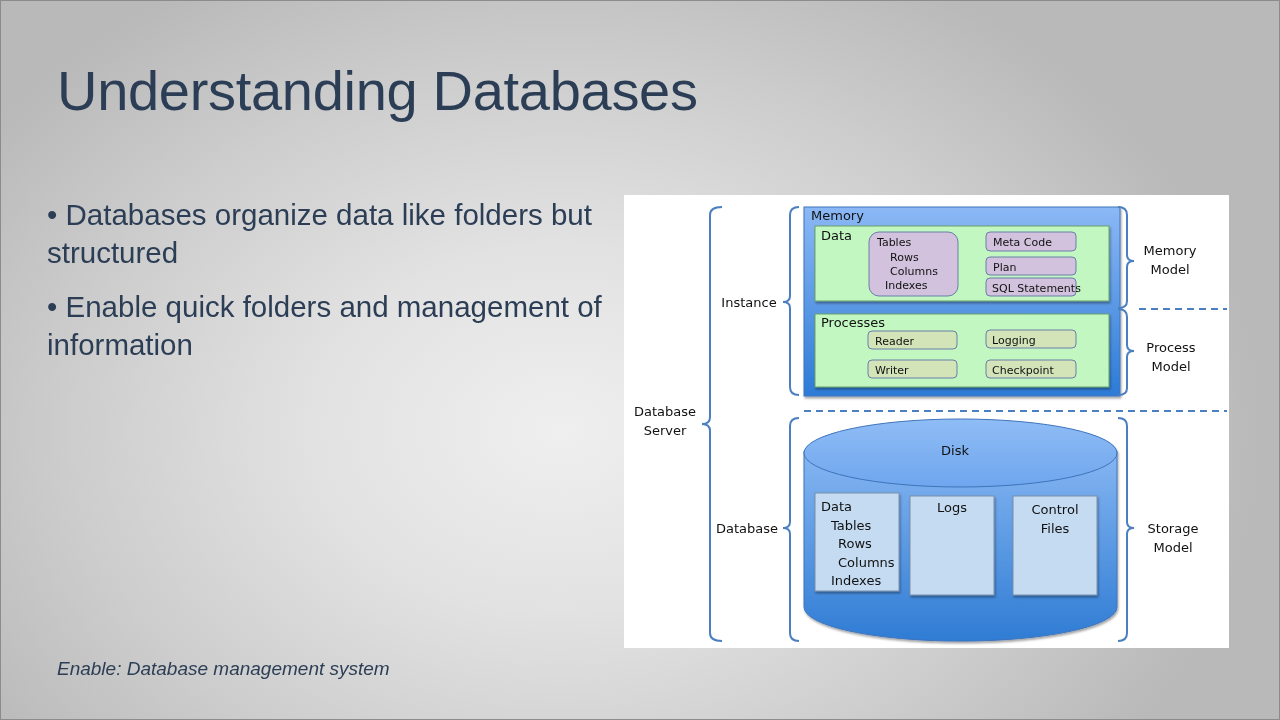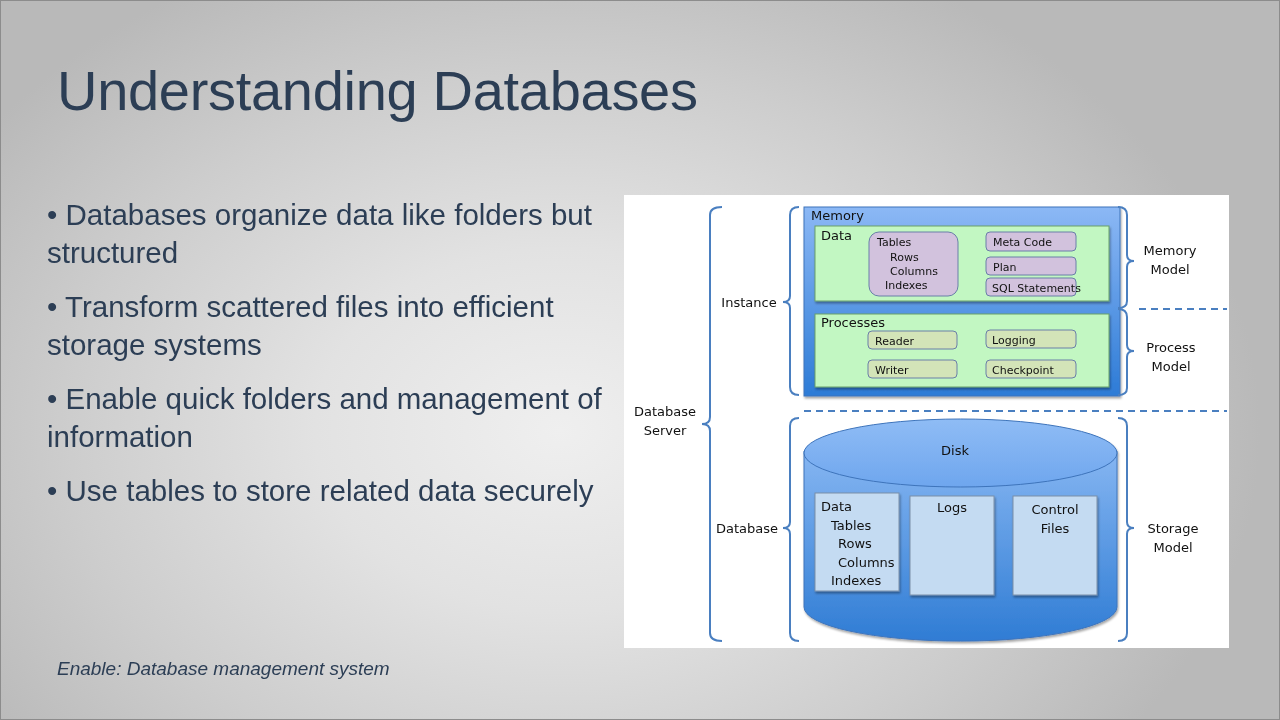--- a/index.html
+++ b/index.html
@@ -28,23 +28,21 @@
 </style>
 </head>
 <body>
 
 <div class="frame"></div>
 
 <h1 class="title">Understanding Databases</h1>
 
 <ul class="bullets">
   <li>• Databases organize data like folders but structured</li>
-  <li>• Transform scattered files into efficient storage systems</li>
   <li>• Enable quick folders and management of information</li>
-  <li>• Use tables to store related data securely</li>
 </ul>
 
 <div class="source">Enable: Database management system</div>
 
 <div class="diagram">
   <svg width="605" height="453" viewBox="0 0 605 453" xmlns="http://www.w3.org/2000/svg">
     <defs>
       <linearGradient id="memGrad" x1="0" y1="0" x2="0" y2="1">
         <stop offset="0" stop-color="#8cb8f5"></stop>
         <stop offset="1" stop-color="#2d7bd6"></stop>

